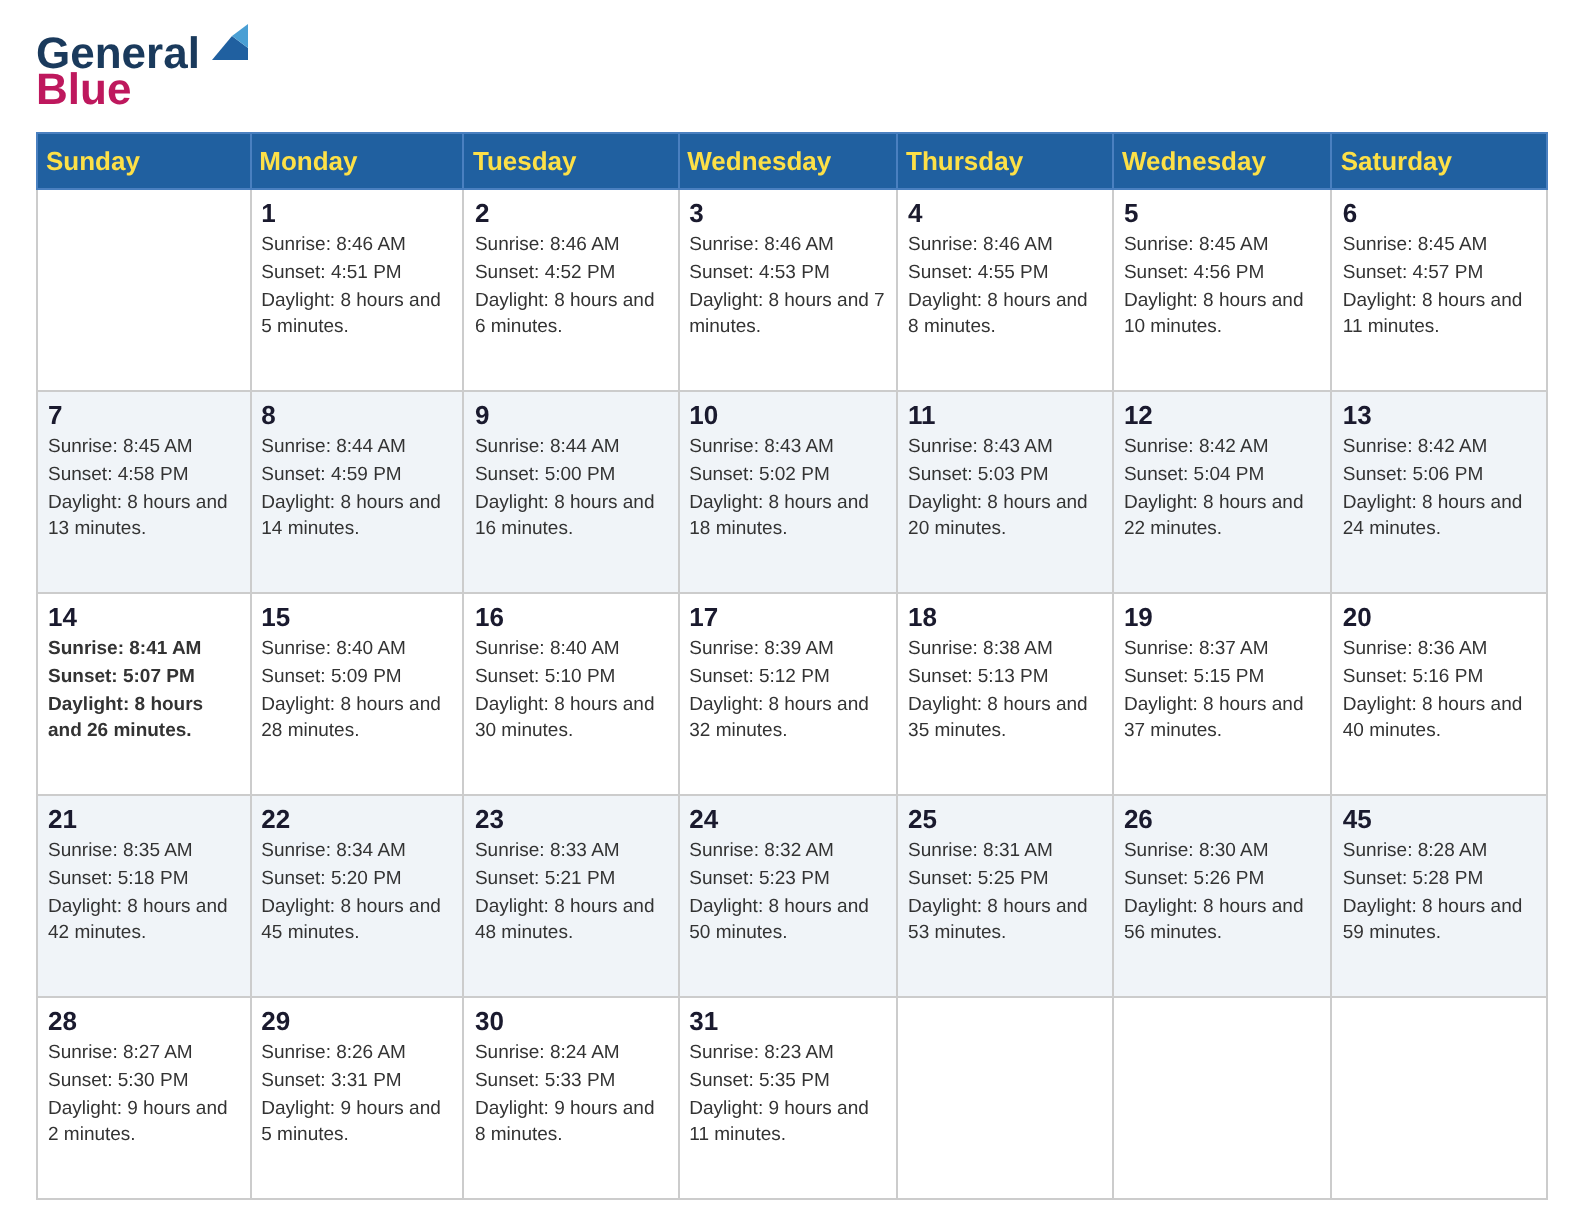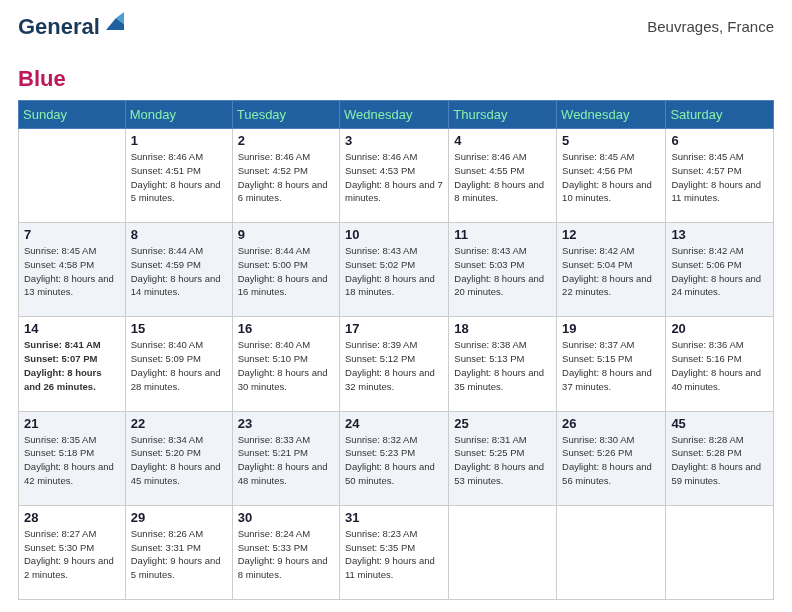--- a/index.html
+++ b/index.html
@@ -51,23 +51,23 @@
       color: #444;
       margin-top: 2px;
     }
     .calendar-table {
       width: 100%;
       border-collapse: collapse;
       flex: 1;
     }
     .calendar-table thead tr th {
       background: #2060a0;
-      color: #86efac;
+      color: #fde047;
       font-size: 13px;
-      font-weight: normal;
+      font-weight: bold;
       padding: 6px 4px;
       text-align: left;
       border: 1px solid #4a80c0;
     }
     .calendar-table tbody tr td {
       border: 1px solid #ccc;
       vertical-align: top;
       padding: 4px 5px;
       width: 113px;
       min-height: 80px;
@@ -90,33 +90,32 @@
     .empty-cell {
       background: #fff !important;
     }
   </style>
 </head>
 <body>
 
 <div class="page">
   <div class="header">
     <div class="logo">
-      <div style="display:flex;flex-direction:column;align-items:flex-start;gap:34px;">
+      <div style="display:flex;flex-direction:column;align-items:flex-start;">
         <div style="display:flex;align-items:center;">
           <span class="logo-text">General</span>
           <svg width="22" height="22" viewBox="0 0 22 22" style="margin-left:2px;margin-top:-8px;">
             <polygon points="4,18 14,6 22,12 22,18" fill="#2060a0"></polygon>
             <polygon points="14,6 22,0 22,12" fill="#4a9fd4"></polygon>
           </svg>
         </div>
         <span class="logo-text logo-blue" style="margin-top:-4px;">Blue</span>
       </div>
     </div>
     <div class="title-block">
-      <div class="location">Beuvrages, France</div>
     </div>
   </div>
 
   <table class="calendar-table">
     <thead>
       <tr>
         <th>Sunday</th>
         <th>Monday</th>
         <th>Tuesday</th>
         <th>Wednesday</th>

